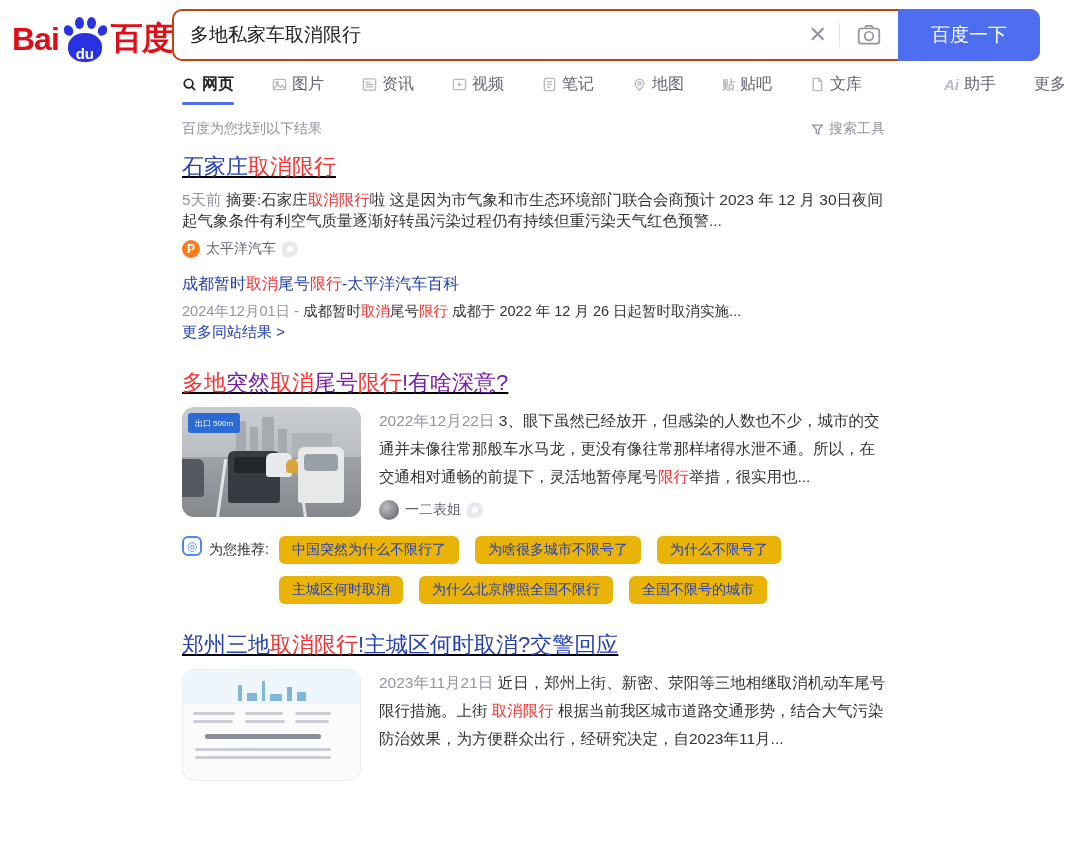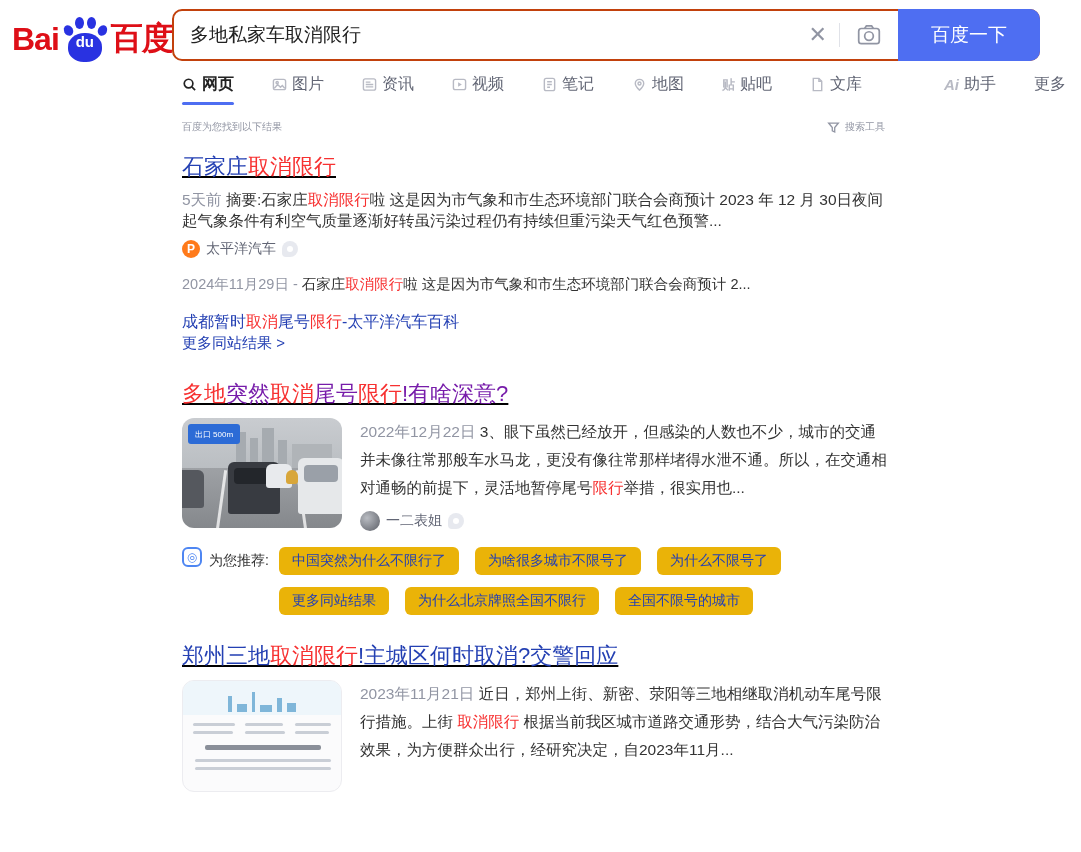--- a/index.html
+++ b/index.html
@@ -6,21 +6,21 @@
   html,body { width:1081px; height:852px; background:#fff; overflow:hidden;
     font-family:"Liberation Sans","DejaVu Sans",sans-serif; }
   .page { position:relative; width:1081px; height:852px; }
 
   
   .header { position:relative; height:112px; }
   .logo { position:absolute; left:12px; top:16px; display:flex; align-items:center; cursor:pointer; }
   .logo-bai,.logo-cn { font-size:32px; font-weight:bold; color:#de0f17; letter-spacing:-1px; }
   .paw { position:relative; width:48px; height:46px; margin:0 2px; }
   .paw-pad { position:absolute; left:7px; bottom:0; width:34px; height:29px; background:#2932e1;
-    border-radius:48% 48% 46% 46%; display:flex; align-items:flex-start; justify-content:center; }
+    border-radius:48% 48% 46% 46%; display:flex; align-items:flex-end; justify-content:center; }
   .paw-du { color:#fff; font-size:15px; font-weight:bold; }
   .toe { position:absolute; background:#2932e1; border-radius:50%; }
   .toe1 { width:9px; height:11px; left:3px; top:9px; transform:rotate(-25deg); }
   .toe2 { width:9px; height:12px; left:14px; top:1px; }
   .toe3 { width:9px; height:12px; left:26px; top:1px; }
   .toe4 { width:9px; height:11px; left:37px; top:9px; transform:rotate(25deg); }
 
   .searchbar { position:absolute; left:172px; top:9px; width:868px; height:52px;
     border:2px solid #c2410c; border-radius:10px; display:flex; align-items:center; background:#fff; }
   .search-input { flex:1; height:100%; border:none; outline:none; font-size:19px; color:#222;
@@ -37,21 +37,21 @@
   .tab .ticon { color:#b8bac4; display:flex; align-items:center; }
   .tab.active { color:#222; font-weight:bold; }
   .tab.active .ticon { color:#222; }
   .tab.active::after { content:""; position:absolute; left:0; right:0; bottom:0; height:3px;
     background:#4e6ef2; border-radius:2px; }
   .ai-prefix { font-size:15px; font-style:italic; color:#b8bac4; font-weight:bold;margin-left:44px; }
   .tieba-glyph { font-size:13px; color:#b8bac4; font-weight:bold; }
 
   
   .meta-row { position:absolute; left:182px; top:120px; width:703px; display:flex;
-    justify-content:space-between; font-size:10px; color:#9195a3; }
+    justify-content:space-between; font-size:14px; color:#9195a3; }
   .tools { display:flex; align-items:center; gap:5px; cursor:pointer; }
 
   
   .results { position:absolute; left:182px; top:152px; width:706px; }
   .r-title { font-size:22px; text-decoration:underline; cursor:pointer; display:inline-block; line-height:30px; }
   .seg-blue { color:#2440b3; } .seg-red { color:#f73131; }
   .seg-purple { color:#771caa; } .seg-gray { color:#9195a3; } .seg-text { color:#333; }
   .snippet { font-size:15.5px; line-height:21px; color:#333; margin-top:7px; }
   .source-row { display:flex; align-items:center; gap:6px; margin-top:9px; }
   .source-name { font-size:14px; color:#626675; }
@@ -59,21 +59,21 @@
   .fb-icon::after { content:""; position:absolute; left:5px; top:5px; width:6px; height:6px; border-radius:50%; background:#fff; }
   .p-logo { width:18px; height:18px; border-radius:50%; background:#ff7a1a; color:#fff; font-weight:bold;
     font-size:12px; display:flex; align-items:center; justify-content:center; }
   .sub-block { margin-top:14px; }
   .sub-title { font-size:16px; cursor:pointer; line-height:24px; }
   .sub-snippet { font-size:14.5px; line-height:24px; margin-top:3px; color:#333; }
   .more-link { font-size:15px; color:#2440b3; margin-top:0; cursor:pointer; display:inline-block; }
 
   .result { margin-bottom:26px; }
   .r-body { display:flex; gap:18px; margin-top:9px; }
-  .thumb { width:160px; height:110px; border-radius:12px; overflow:hidden; position:relative; flex:none; cursor:pointer; }
+  .thumb { width:179px; height:110px; border-radius:12px; overflow:hidden; position:relative; flex:none; cursor:pointer; }
   .r-right { flex:1; min-width:0; }
 
   
   .t-sky { position:absolute; inset:0 0 55% 0; background:linear-gradient(#c9ccd0,#babec2); }
   .t-b { position:absolute; background:#a6abb0; }
   .t-road { position:absolute; inset:45% 0 0 0; background:linear-gradient(#9ea1a5,#85888c); }
   .t-lane { position:absolute; width:3px; height:60px; background:rgba(255,255,255,.75); }
   .t-sign { position:absolute; left:6px; top:6px; width:52px; height:20px; background:#2c6bd6; border-radius:3px;
     color:#fff; font-size:8px; display:flex; align-items:center; justify-content:center; white-space:nowrap; }
   .t-car { position:absolute; border-radius:6px 6px 3px 3px; }
@@ -228,25 +228,25 @@
     <div class="result">
       <a class="r-title"><span class="seg-blue">石家庄</span><span class="seg-red">取消限行</span></a>
       <div class="snippet"><span class="seg-gray">5天前 </span><span class="seg-text">摘要:石家庄</span><span class="seg-red">取消限行</span><span class="seg-text">啦 这是因为市气象和市生态环境部门联合会商预计 2023 年 12 月 30日夜间起气象条件有利空气质量逐渐好转虽污染过程仍有持续但重污染天气红色预警...</span></div>
       <div class="source-row">
         <span class="p-logo">P</span>
         <span class="source-name">太平洋汽车</span>
         <span class="fb-icon"></span>
       </div>
 
       <div class="sub-block">
-        <div class="sub-snippet"><span class="seg-gray">2024年11月29日 - </span><span class="seg-text">石家庄</span><span class="seg-red">取消限行</span><span class="seg-text">啦 这是因为市气象和市生态环境部门联合会商预计 2...</span></div>
       </div>
 
       <div class="sub-block">
         <a class="sub-title"><span class="seg-blue">成都暂时</span><span class="seg-red">取消</span><span class="seg-blue">尾号</span><span class="seg-red">限行</span><span class="seg-blue">-太平洋汽车百科</span></a>
+        <div class="sub-snippet"><span class="seg-gray">2024年12月01日 - </span><span class="seg-text">成都暂时</span><span class="seg-red">取消</span><span class="seg-text">尾号</span><span class="seg-red">限行</span><span class="seg-text"> 成都于 2022 年 12 月 26 日起暂时取消实施...</span></div>
       </div>
 
       <a class="more-link">更多同站结果 &gt;</a>
     </div>
 
     <div class="result">
       <a class="r-title"><span class="seg-red">多地</span><span class="seg-purple">突然</span><span class="seg-red">取消</span><span class="seg-purple">尾号</span><span class="seg-red">限行</span><span class="seg-purple">!有啥深意?</span></a>
       <div class="r-body">
         <div class="thumb">
           <div class="t-sky"></div>
@@ -278,21 +278,21 @@
           </div>
         </div>
       </div>
       <div class="recommend">
         <span class="rec-icon">◎</span>
         <span class="rec-label">为您推荐:</span>
         <div class="pill-wrap">
             <span>中国突然为什么不限行了</span>
             <span>为啥很多城市不限号了</span>
             <span>为什么不限号了</span>
-            <span>更多同站结果</span>
+            <span>主城区何时取消</span>
             <span>为什么北京牌照全国不限行</span>
             <span>全国不限号的城市</span>
           </div>
       </div>
     </div>
 
     <div class="result">
       <a class="r-title"><span class="seg-blue">郑州三地</span><span class="seg-red">取消限行</span><span class="seg-blue">!主城区何时取消?交警回应</span></a>
       <div class="r-body">
         <div class="thumb doc">

